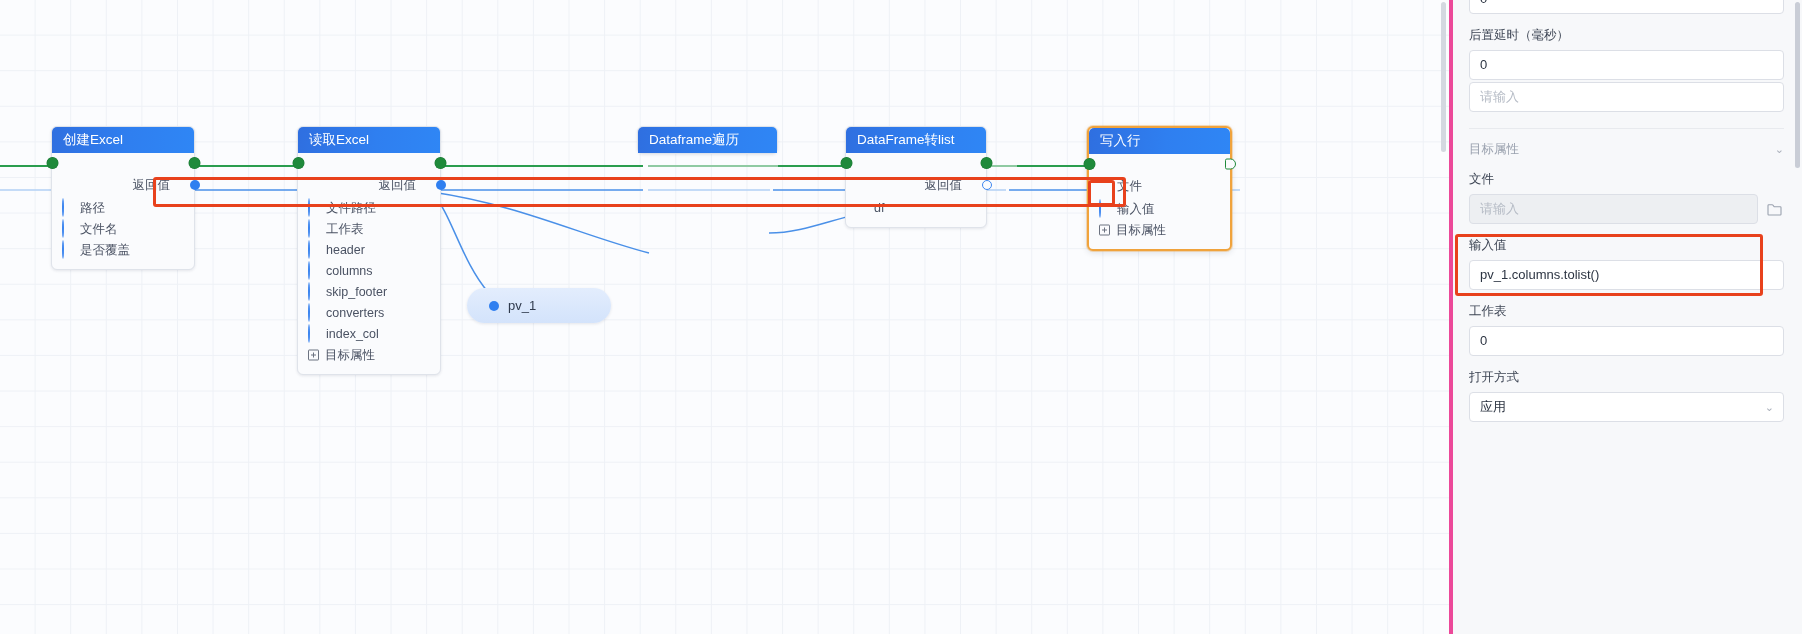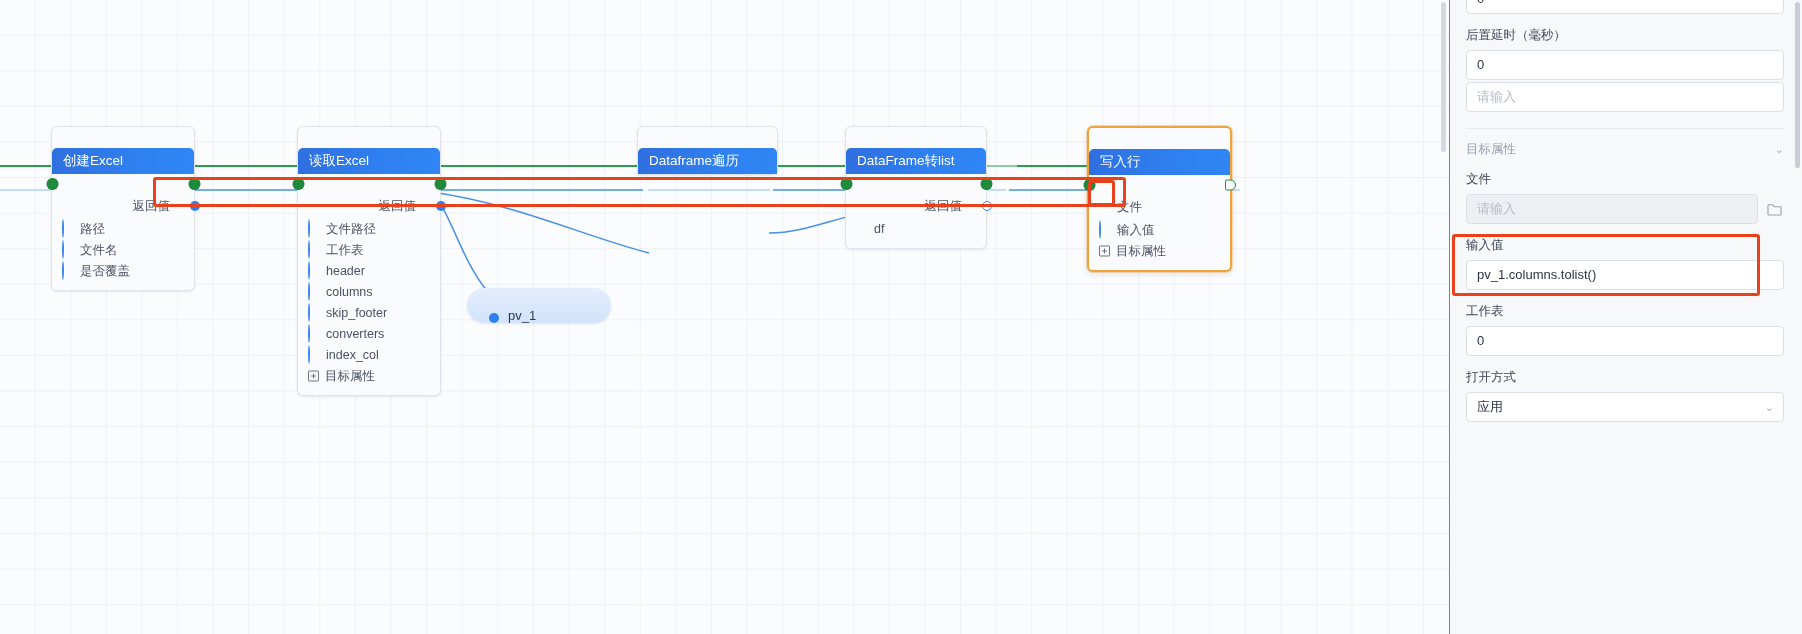--- a/index.html
+++ b/index.html
@@ -45,21 +45,20 @@
   .node-header {
     height: 26px;
     border-radius: 5px 5px 0 0;
     background: linear-gradient(95deg, #2f6fe0 0%, #2f7ff0 55%, #2f86f5 100%);
     color: #fff;
     font-size: 13.5px;
     line-height: 26px;
     padding: 0 11px;
     white-space: nowrap;
     overflow: hidden;
-    margin-top: 21px;
   }
   .node-body { position: relative; padding: 0 0 9px 0; }
 
   
   .row-exec { position: relative; height: 19px; }
   
   .row-ret  { position: relative; height: 25px; }
   .row-port { position: relative; height: 21px; }
 
   .lbl-right {
@@ -113,42 +112,42 @@
     font-size: 12.5px; color: #4a5263; white-space: nowrap;
   }
 
   
   .var-pill {
     position: absolute;
     height: 35px; width: 144px;
     border-radius: 18px;
     background: linear-gradient(180deg, #e3edfd 0%, #d3e3fb 100%);
     box-shadow: 0 1px 3px rgba(16,30,54,.10);
-    display: flex; align-items: flex-end;
+    display: flex; align-items: center;
     padding-left: 22px;
     z-index: 6;
   }
   .var-pill .dot-blue { margin-right: 9px; }
   .var-pill .var-lbl { font-size: 13px; color: #2f3a4d; }
 
   
   .annot-box {
     position: absolute;
     border: 3px solid #e8411c;
     border-radius: 3px;
     z-index: 30;
     pointer-events: none;
   }
 
   
   #right-panel {
     position: relative;
     width: 353px; height: 634px;
     background: #f7f8fa;
-    border-left: 1px solid #ec4899;
+    border-left: 4px solid #ec4899;
     padding: 0 18px 0 16px;
     overflow: hidden;
   }
   .field { margin-bottom: 2px; }
   .field-label {
     font-size: 12.5px; color: #3d4554;
     margin: 13px 0 6px 0;
   }
   .input {
     width: 100%; height: 30px;

